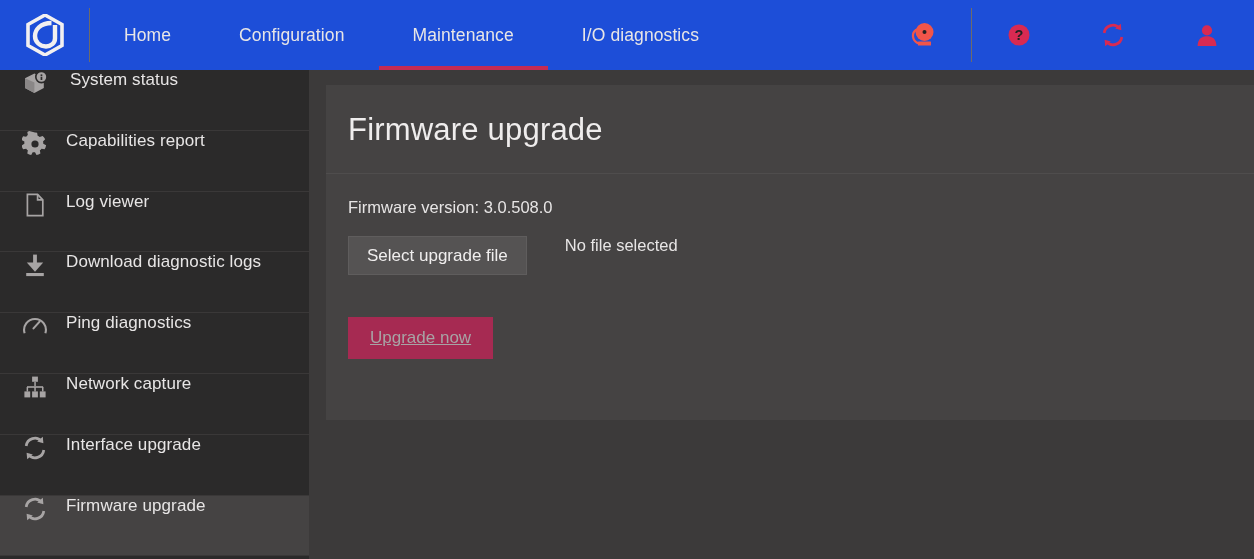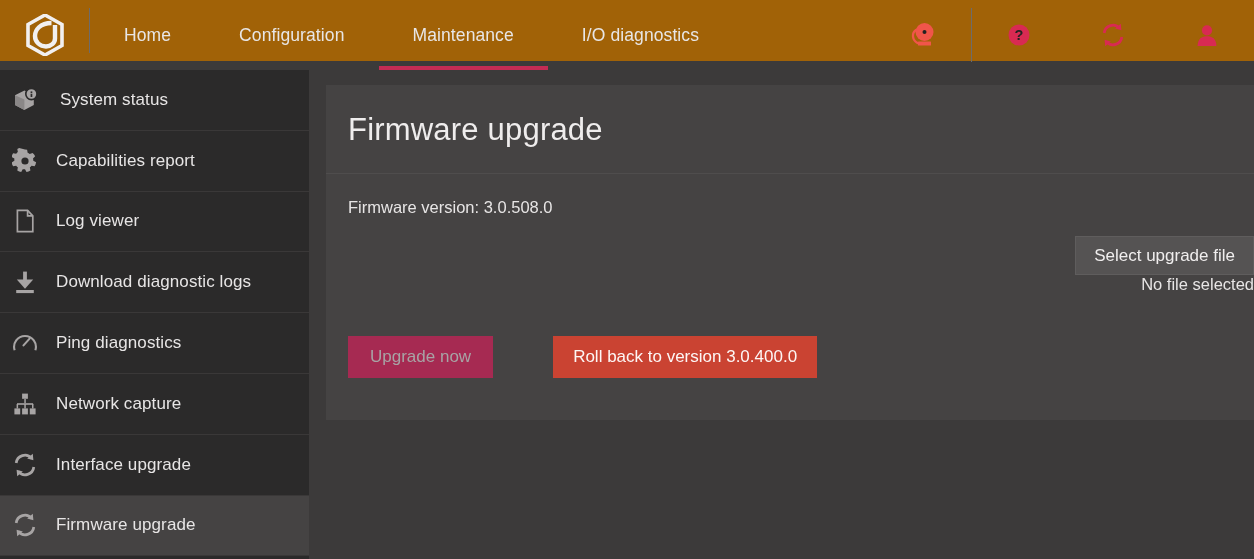--- a/index.html
+++ b/index.html
@@ -11,22 +11,22 @@
     background: #3c3a3a;
     font-family: "Liberation Sans", sans-serif;
     -webkit-font-smoothing: antialiased;
   }
 
   
   .topbar {
     position: absolute;
     top: 0; left: 0;
     width: 1254px;
-    height: 61px;
-    background: #a16207;
+    height: 70px;
+    background: #1d4ed8;
     display: flex;
     align-items: stretch;
   }
 
   .logo-zone {
     width: 89px;
     height: 70px;
     display: flex;
     align-items: center;
     justify-content: center;
@@ -98,22 +98,22 @@
     top: 70px; left: 0;
     width: 309px;
     height: 489px;
     background: #2b2a2a;
     overflow: hidden;
   }
   .side-item {
     position: relative;
     height: 60.8px;
     display: flex;
-    align-items: center;
-    padding-left: 12px;
+    align-items: flex-start;
+    padding-left: 22px;
     cursor: pointer;
     border-bottom: 1px solid #3a3838;
   }
   .side-item.active { background: #454343; }
   .side-item .sicon {
     width: 44px;
     flex: 0 0 44px;
     display: flex;
     align-items: center;
     justify-content: flex-start;
@@ -162,23 +162,22 @@
   .card-body { padding: 0 0 0 22px; }
 
   .fw-version {
     color: #e7e5e5;
     font-size: 16.5px;
     padding-top: 24px;
   }
 
   .file-row {
     display: flex;
-    align-items: flex-end;
+    align-items: flex-start;
     padding-top: 19px;
-    flex-direction: column;
   }
   .btn-select {
     background: #555353;
     border: 1px solid #5f5d5d;
     color: #f0eeee;
     font-size: 17px;
     font-family: "Liberation Sans", sans-serif;
     padding: 0 18px;
     height: 39px;
     line-height: 37px;
@@ -200,20 +199,21 @@
   .btn-upgrade {
     background: #a62a52;
     border: none;
     color: #a8a3a5;
     font-size: 17px;
     font-family: "Liberation Sans", sans-serif;
     height: 42px;
     padding: 0 22px;
     cursor: default;
     white-space: nowrap;
+    text-decoration: underline;
   }
   .btn-rollback {
     background: #ca4332;
     border: none;
     color: #fdf6f5;
     font-size: 17px;
     font-family: "Liberation Sans", sans-serif;
     height: 42px;
     padding: 0 20px;
     margin-left: 60px;
@@ -408,19 +408,18 @@
 
       <div class="fw-version">Firmware version: 3.0.508.0</div>
 
       <div class="file-row">
         <button class="btn-select">Select upgrade file</button>
         <span class="file-name">No file selected</span>
       </div>
 
       <div class="action-row">
         <button class="btn-upgrade">Upgrade now</button>
-        <button class="btn-rollback">Roll back to version 3.0.400.0</button>
       </div>
 
 
     </div>
   </div>
 </div>
 
 </body></html>

